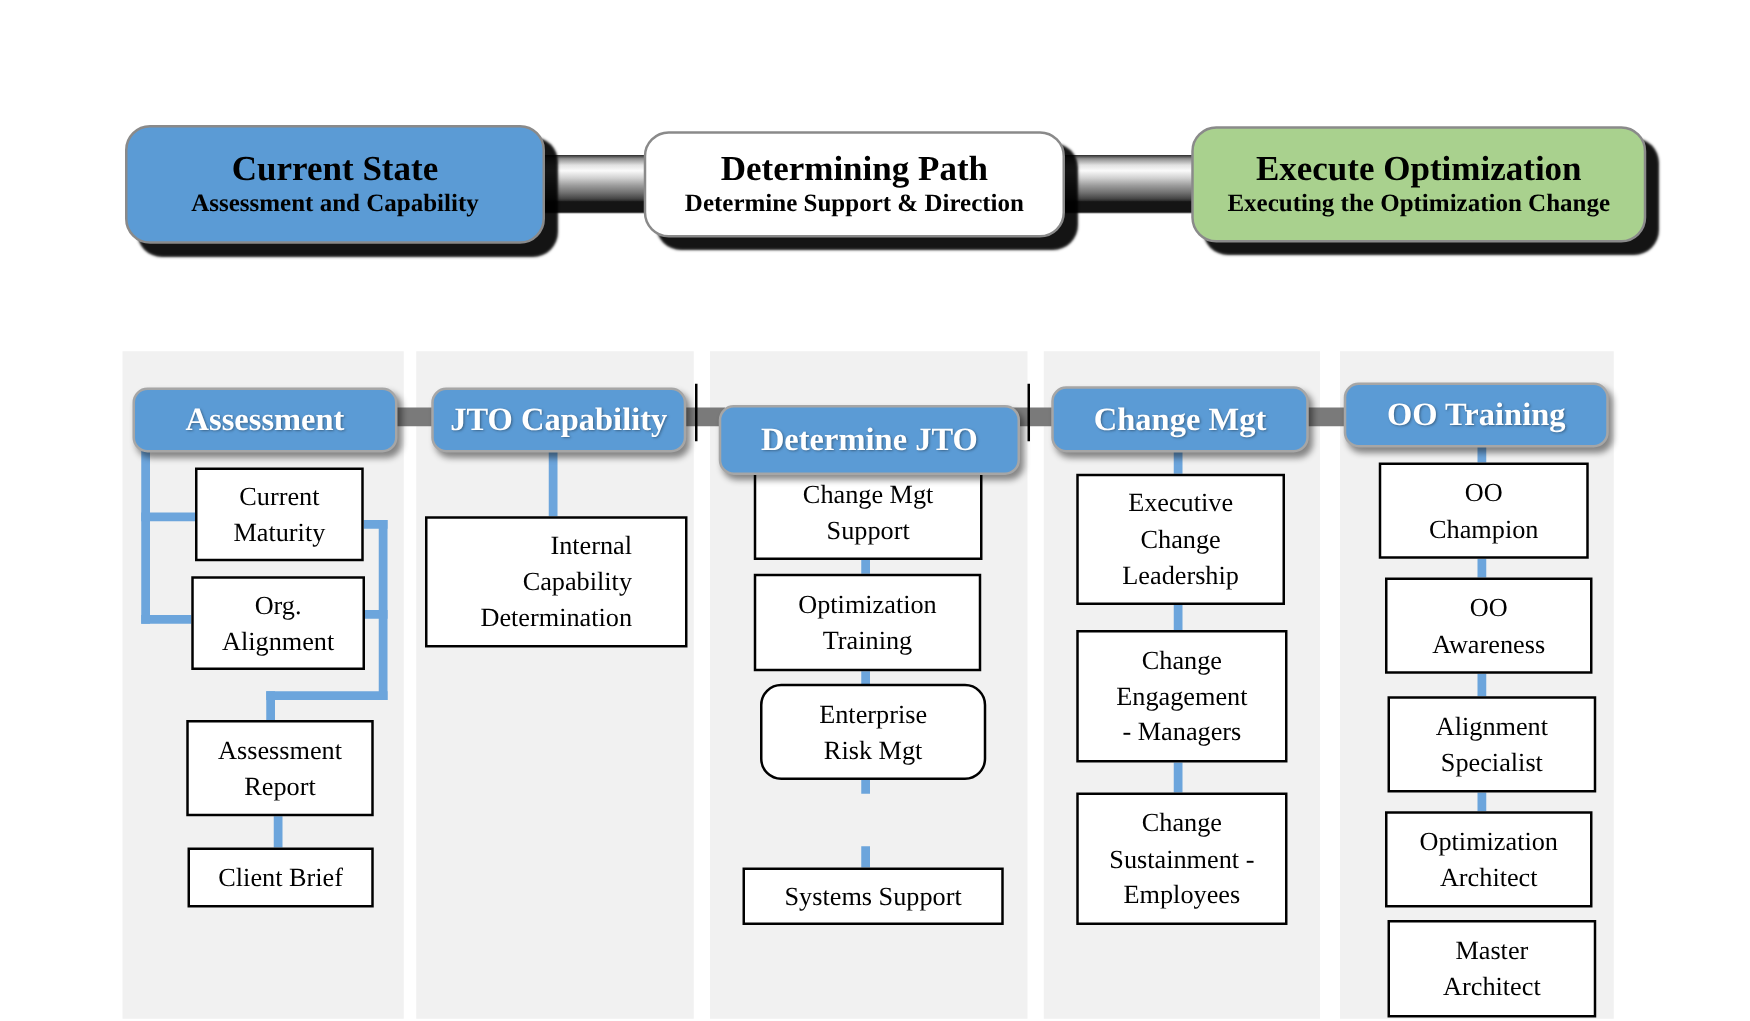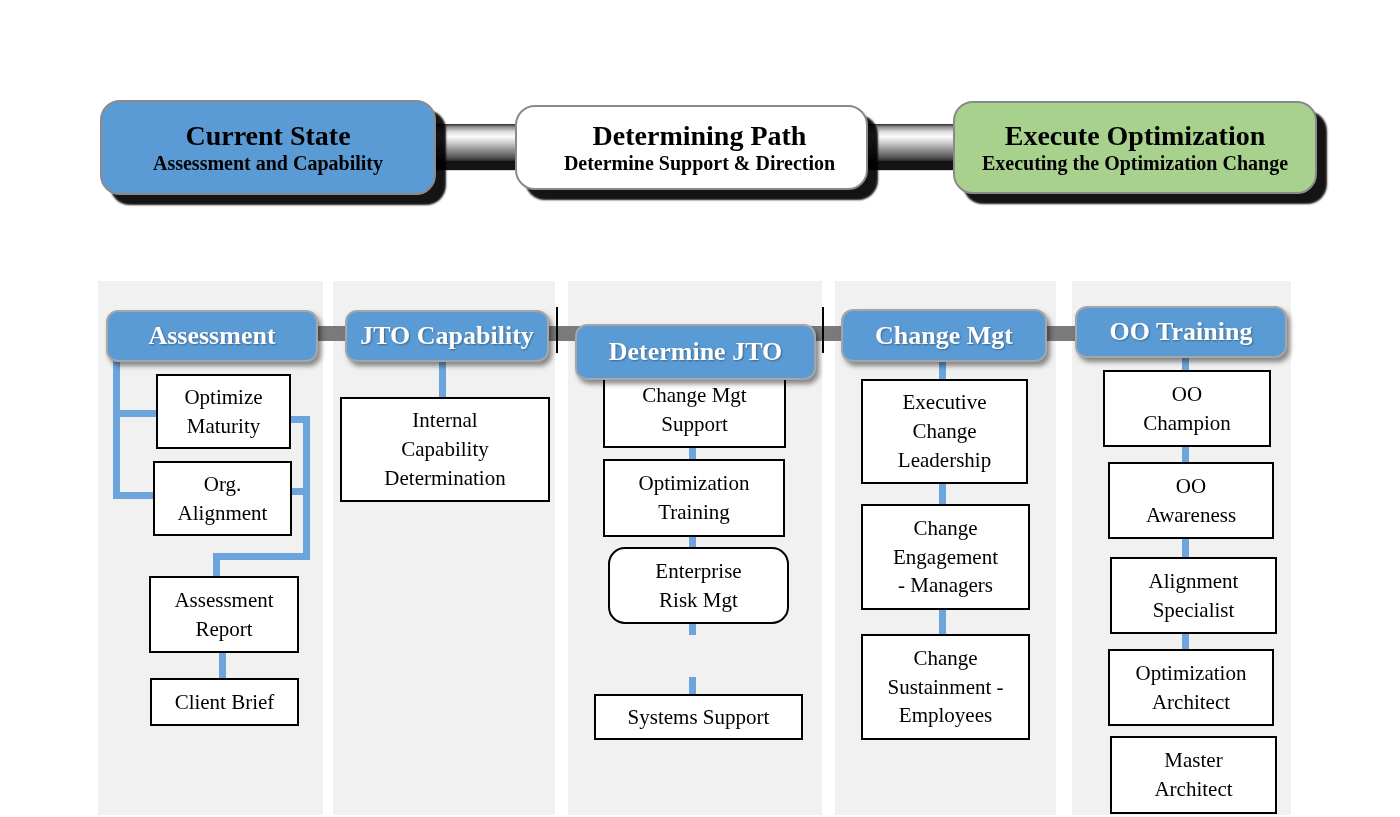--- a/index.html
+++ b/index.html
@@ -35,21 +35,21 @@
 
 <div class="canvas">
 
   <div class="pipe" style="left:424px;top:124px;width:104px;"></div>
   <div class="pipe" style="left:838px;top:124px;width:126px;"></div>
 
   <div class="topbox" style="left: 100px; top: 100px; width: 332px; height: 91px; background: rgb(91, 155, 213);">
     <div class="t1">Current State</div>
     <div class="t2">Assessment and Capability</div>
   </div>
-  <div class="topbox" style="left: 515px; top: 105px; width: 333px; height: 81px; background: rgb(255, 255, 255); padding-left: 16px;">
+  <div class="topbox" style="left: 515px; top: 105px; width: 333px; height: 81px; background: rgb(255, 255, 255);">
     <div class="t1">Determining Path</div>
     <div class="t2">Determine Support &amp; Direction</div>
   </div>
   <div class="topbox" style="left: 953px; top: 101px; width: 360px; height: 89px; background: rgb(169, 209, 142);">
     <div class="t1">Execute Optimization</div>
     <div class="t2">Executing the Optimization Change</div>
   </div>
 
   <div class="colbg" style="left:98px;width:225px;"></div>
   <div class="colbg" style="left:333px;width:222px;"></div>
@@ -74,30 +74,30 @@
   <div class="bline" style="left:113px;top:357px;width:7px;height:142px;"></div>
   <div class="bline" style="left:113px;top:410px;width:45px;height:7px;"></div>
   <div class="bline" style="left:113px;top:492px;width:45px;height:7px;"></div>
   <div class="bline" style="left:285px;top:416px;width:25px;height:7px;"></div>
   <div class="bline" style="left:286px;top:488px;width:24px;height:7px;"></div>
   <div class="bline" style="left:303px;top:416px;width:7px;height:144px;"></div>
   <div class="bline" style="left:213px;top:553px;width:97px;height:7px;"></div>
   <div class="bline" style="left:213px;top:553px;width:7px;height:28px;"></div>
   <div class="bline" style="left:219px;top:648px;width:7px;height:32px;"></div>
 
-  <div class="node" style="left:156px;top:374px;width:131px;height:71px;">Optimize
+  <div class="node" style="left:156px;top:374px;width:131px;height:71px;">Current
 Maturity</div>
   <div class="node" style="left:153px;top:461px;width:135px;height:71px;">Org.
 Alignment</div>
   <div class="node" style="left:149px;top:576px;width:146px;height:73px;">Assessment
 Report</div>
   <div class="node" style="left:150px;top:678px;width:145px;height:44px;">Client Brief</div>
 
   <div class="bline" style="left:439px;top:357px;width:7px;height:62px;"></div>
-  <div class="node" style="left:340px;top:397px;width:206px;height:101px;">Internal
+  <div class="node" style="left:340px;top:413px;width:206px;height:101px;text-align:right;">Internal
 Capability
 Determination</div>
 
   <div class="bline" style="left:689px;top:359px;width:7px;height:15px;"></div>
   <div class="bline" style="left:689px;top:444px;width:7px;height:16px;"></div>
   <div class="bline" style="left:689px;top:532px;width:7px;height:16px;"></div>
   <div class="bline" style="left:689px;top:620px;width:7px;height:15px;"></div>
   <div class="bline" style="left:689px;top:677px;width:7px;height:18px;"></div>
 
   <div class="node" style="left:603px;top:372px;width:179px;height:72px;">Change Mgt

